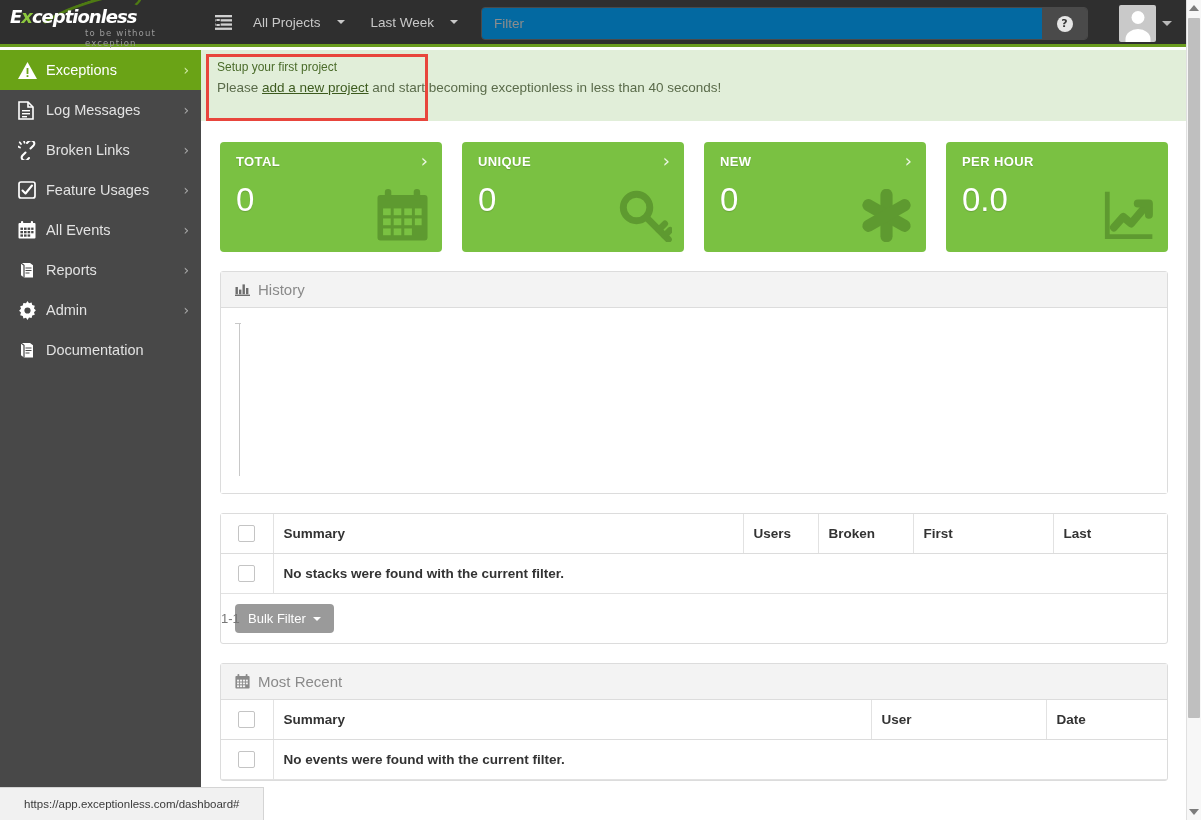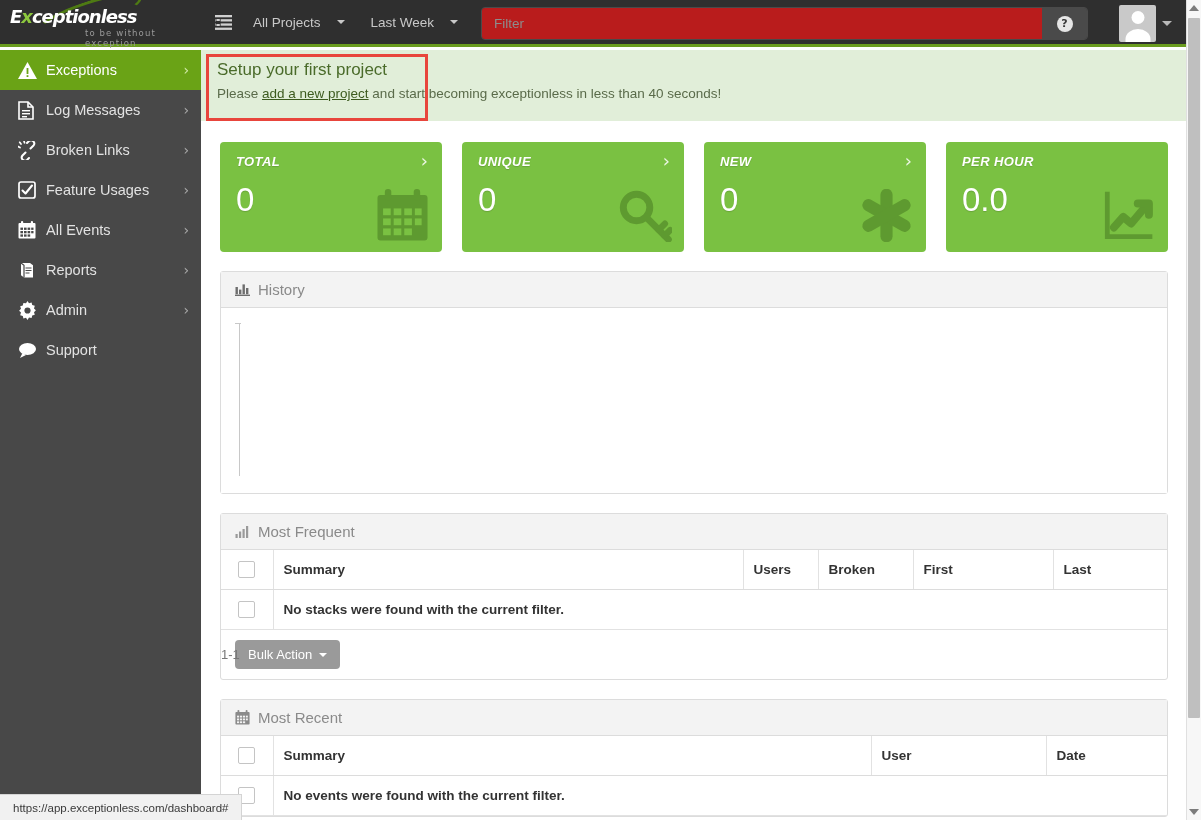--- a/index.html
+++ b/index.html
@@ -50,21 +50,21 @@
   .caret-dn {
     width: 0; height: 0; border-left: 4px solid transparent; border-right: 4px solid transparent;
     border-top: 4px solid #c9c9c9; display: inline-block;
   }
   .filter-wrap {
     position: absolute; left: 481px; top: 7px; width: 607px; height: 33px;
     display: flex; border-radius: 4px; overflow: hidden;
     border: 1px solid #4a4a4a; background: #3a3a3a;
   }
   .filter-input {
-    flex: 1; background: #b91c1c; border: none; outline: none;
+    flex: 1; background: #0369a1; border: none; outline: none;
     color: #d8d8d8; font-size: 13.5px; padding: 0 12px;
     font-family: "Liberation Sans", sans-serif;
   }
   .filter-input::placeholder { color: #8d8d8d; }
   .filter-help {
     width: 45px; background: #4a4a4a; display: flex; align-items: center; justify-content: center;
     cursor: pointer;
   }
   .help-circle {
     width: 16px; height: 16px; border-radius: 50%; background: #e6e6e6;
@@ -113,39 +113,38 @@
   
   .main {
     position: absolute; left: 201px; top: 50px; right: 15px; bottom: 0;
     background: #fff; overflow: hidden;
   }
   .alert-banner {
     background: #e1eed9; padding: 10px 16px 14px 16px; height: 71px;
     position: relative;
   }
   .alert-title {
-    color: #4a6b2a; font-size: 17px; margin-bottom: 6px; font-weight: normal;
+    color: #4a6b2a; font-size: 12px; margin-bottom: 6px; font-weight: normal;
   }
   .alert-body { color: #5a6b4a; font-size: 13.5px; }
   .alert-link { color: #3c5a1e; text-decoration: underline; cursor: pointer; }
   .hl-box {
     position: absolute; left: 5px; top: 4px; width: 222px; height: 67px;
     border: 3px solid #e8453c; pointer-events: none;
   }
 
   
   .cards { display: flex; gap: 20px; padding: 21px 18px 0 19px; }
   .card {
     flex: 1; height: 110px; background: #7ac142; border-radius: 4px;
     position: relative; padding: 12px 16px; color: #fff; cursor: pointer; overflow: hidden;
   }
   .card-title {
     font-size: 13px; font-weight: bold; letter-spacing: .4px;
     text-shadow: 0 1px 1px rgba(0,0,0,.15);
-    font-style: italic;
   }
   .card-value {
     font-size: 33px; margin-top: 14px; font-weight: normal; line-height: 34px;
     text-shadow: 0 1px 1px rgba(0,0,0,.15);
   }
   .card-chev {
     position: absolute; right: 14px; top: 8px; font-size: 18px; color: rgba(255,255,255,.85);
     font-family: "DejaVu Sans", sans-serif;
   }
   .card-ico {
@@ -213,23 +212,23 @@
   .sb-tri { width: 0; height: 0; border-left: 5px solid transparent; border-right: 5px solid transparent; }
   .sb-tri.up { border-bottom: 6px solid #7c7c7c; }
   .sb-tri.dn { border-top: 6px solid #7c7c7c; }
   .sb-thumb {
     position: absolute; left: 1px; top: 18px; width: 12px; height: 700px;
     background: #bfbfbf; border-radius: 1px; cursor: pointer;
   }
 
   
   .statusbar {
-    position: absolute; left: 0; bottom: 0; height: 26px;
+    position: absolute; left: 0; bottom: 0; height: 33px;
     background: #f1f1f1; border-top: 1px solid #d4d4d4; border-right: 1px solid #d4d4d4;
-    padding: 0 13px; display: flex; align-items: center;
+    padding: 0 24px; display: flex; align-items: center;
     font-size: 11.5px; color: #3a3a3a; z-index: 40; max-width: 420px;
   }
 </style>
 </head>
 <body>
 
 <div id="app">
 
   <div class="topbar">
 
@@ -366,31 +365,32 @@
       <span class="side-ico">
         <svg width="19" height="19" viewBox="0 0 19 19">
             <path fill="#fff" d="M9.5 0 11 2.2l2.6-.7.6 2.6 2.6.7-.8 2.6 1.9 1.9-1.9 1.9.8 2.6-2.6.7-.6 2.6-2.6-.7L9.5 19 8 16.8l-2.6.7-.6-2.6-2.6-.7.8-2.6L1.1 9.7 3 7.8l-.8-2.6 2.6-.7.6-2.6L8 2.2Z"></path>
             <circle cx="9.5" cy="9.5" r="3.1" fill="#484848"></circle>
           </svg>
       </span>
       <span class="side-label">Admin</span>
       <span class="side-chev">›</span>
     </div>
 
-
-    <div class="side-item">
-      <span class="side-ico">
-        <svg width="19" height="16" viewBox="0 0 19 16">
-            <ellipse cx="9.5" cy="7" rx="8.5" ry="6" fill="#fff"></ellipse>
-            <path d="M4.5 11 2 16l6-3Z" fill="#fff"></path>
-          </svg>
-      </span>
-      <span class="side-label">Support</span>
+    <div class="side-item">
+      <span class="side-ico">
+        <svg width="18" height="18" viewBox="0 0 18 18">
+            <path d="M3 2h9l3 2.2v12.3H6L3 14.3Z" fill="#fff"></path>
+            <path d="M3 2 6 4.2v12.3" fill="none" stroke="#484848" stroke-width="1.2"></path>
+            <path d="M7.5 7h6M7.5 9.5h6M7.5 12h4" stroke="#484848" stroke-width="1.1"></path>
+          </svg>
+      </span>
+      <span class="side-label">Documentation</span>
       <span class="side-chev"></span>
     </div>
+
   </div>
 
   <div class="main">
 
     <div class="alert-banner">
       <div class="alert-title">Setup your first project</div>
       <div class="alert-body"><span>Please </span><span class="alert-link">add a new project</span><span> and start becoming exceptionless in less than 40 seconds!</span></div>
       <div class="hl-box"></div>
     </div>
 
@@ -477,31 +477,20 @@
         </span>
         <span>History</span>
       </div>
       <div class="chart-body">
         <div class="chart-axis"></div>
         <div class="chart-tick"></div>
       </div>
     </div>
 
     <div class="panel">
-      <div class="panel-head">
-        <span class="ph-ico">
-          <svg width="15" height="13" viewBox="0 0 15 13">
-              <rect x="0.5" y="9" width="2.2" height="4" fill="#9a9a9a"></rect>
-              <rect x="4" y="6.5" width="2.2" height="6.5" fill="#9a9a9a"></rect>
-              <rect x="7.5" y="4" width="2.2" height="9" fill="#9a9a9a"></rect>
-              <rect x="11" y="1" width="2.2" height="12" fill="#9a9a9a"></rect>
-            </svg>
-        </span>
-        <span>Most Frequent</span>
-      </div>
       <table>
         <thead>
           <tr>
             <th class="cb-cell">
               <span class="cbx"></span>
             </th>
             <th style="width:470px">Summary</th>
             <th style="width:75px">Users</th>
             <th style="width:95px">Broken</th>
             <th style="width:140px">First</th>
@@ -512,21 +501,21 @@
           <tr>
             <td class="cb-cell">
               <span class="cbx"></span>
             </td>
             <td colspan="5">No stacks were found with the current filter.</td>
           </tr>
         </tbody>
       </table>
       <div class="panel-foot">
         <button class="bulk-btn">
-          <span>Bulk Action</span>
+          <span>Bulk Filter</span>
           <span class="caret-wt"></span>
         </button>
         <span class="pager">1-1</span>
       </div>
     </div>
 
     <div class="panel">
       <div class="panel-head">
         <span class="ph-ico">
           <svg width="15" height="15" viewBox="0 0 18 18">

